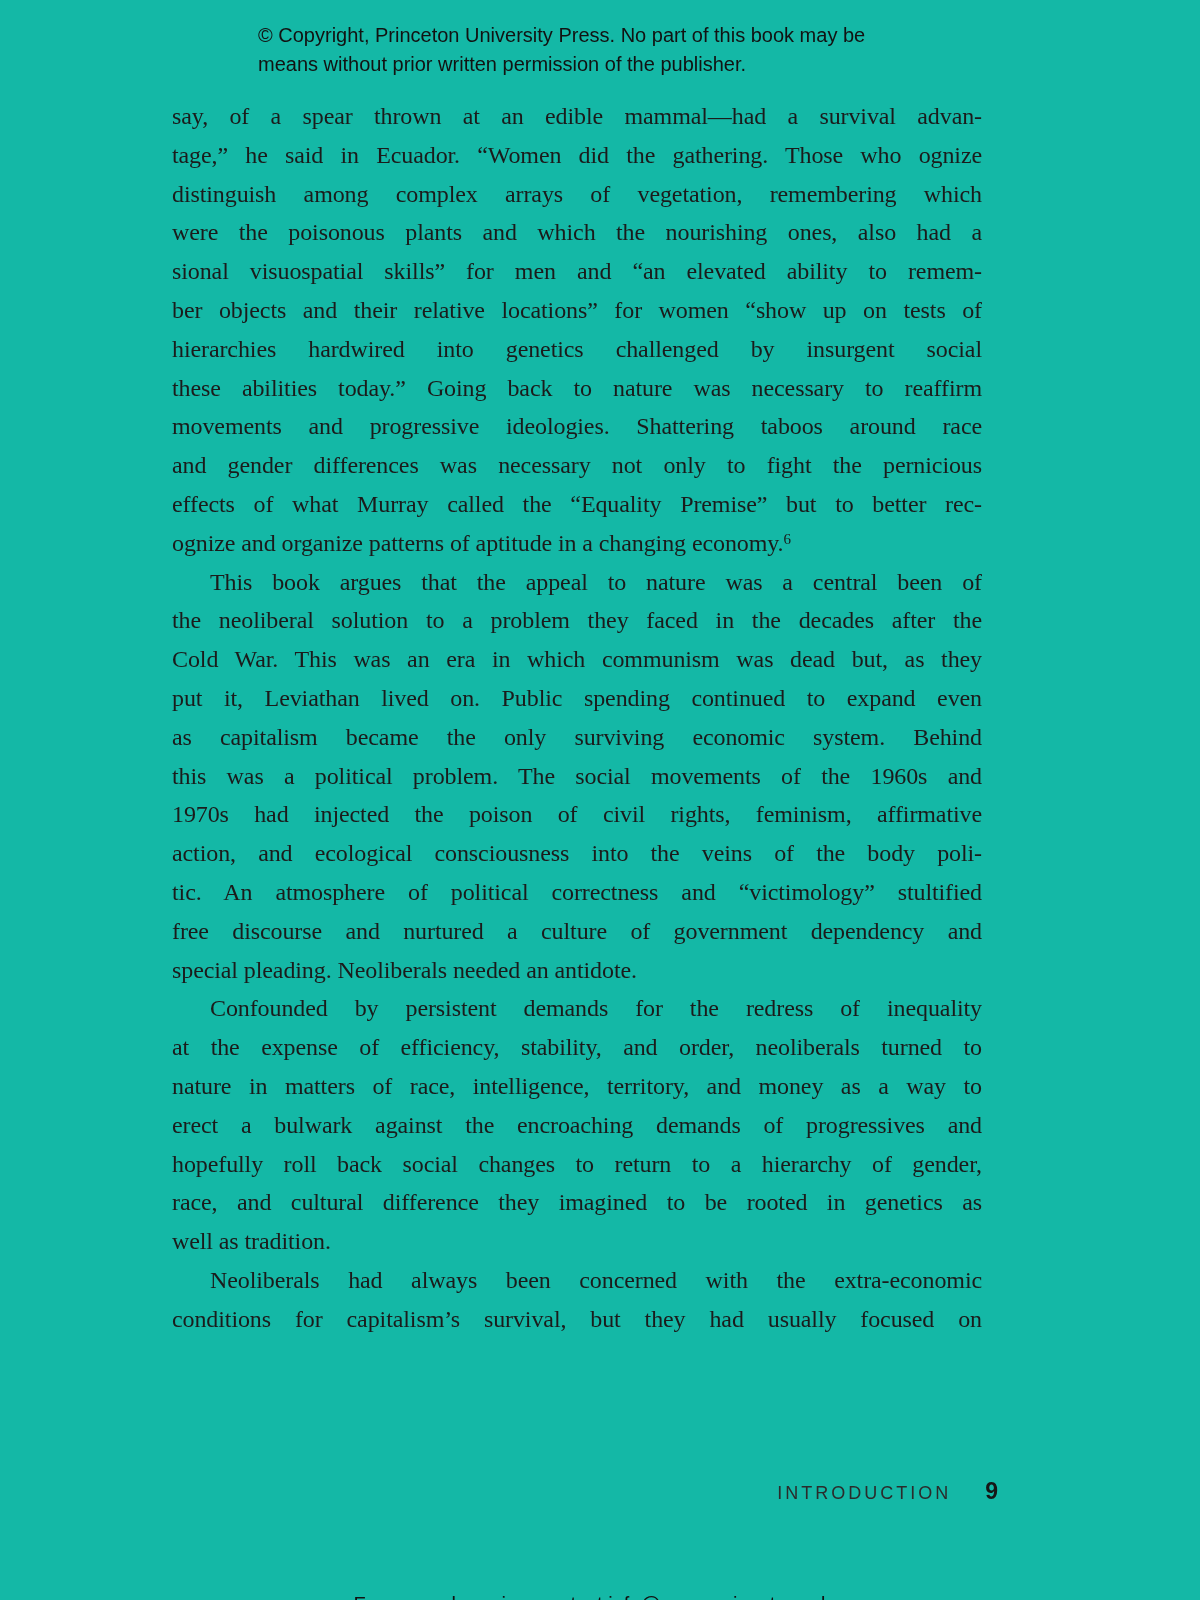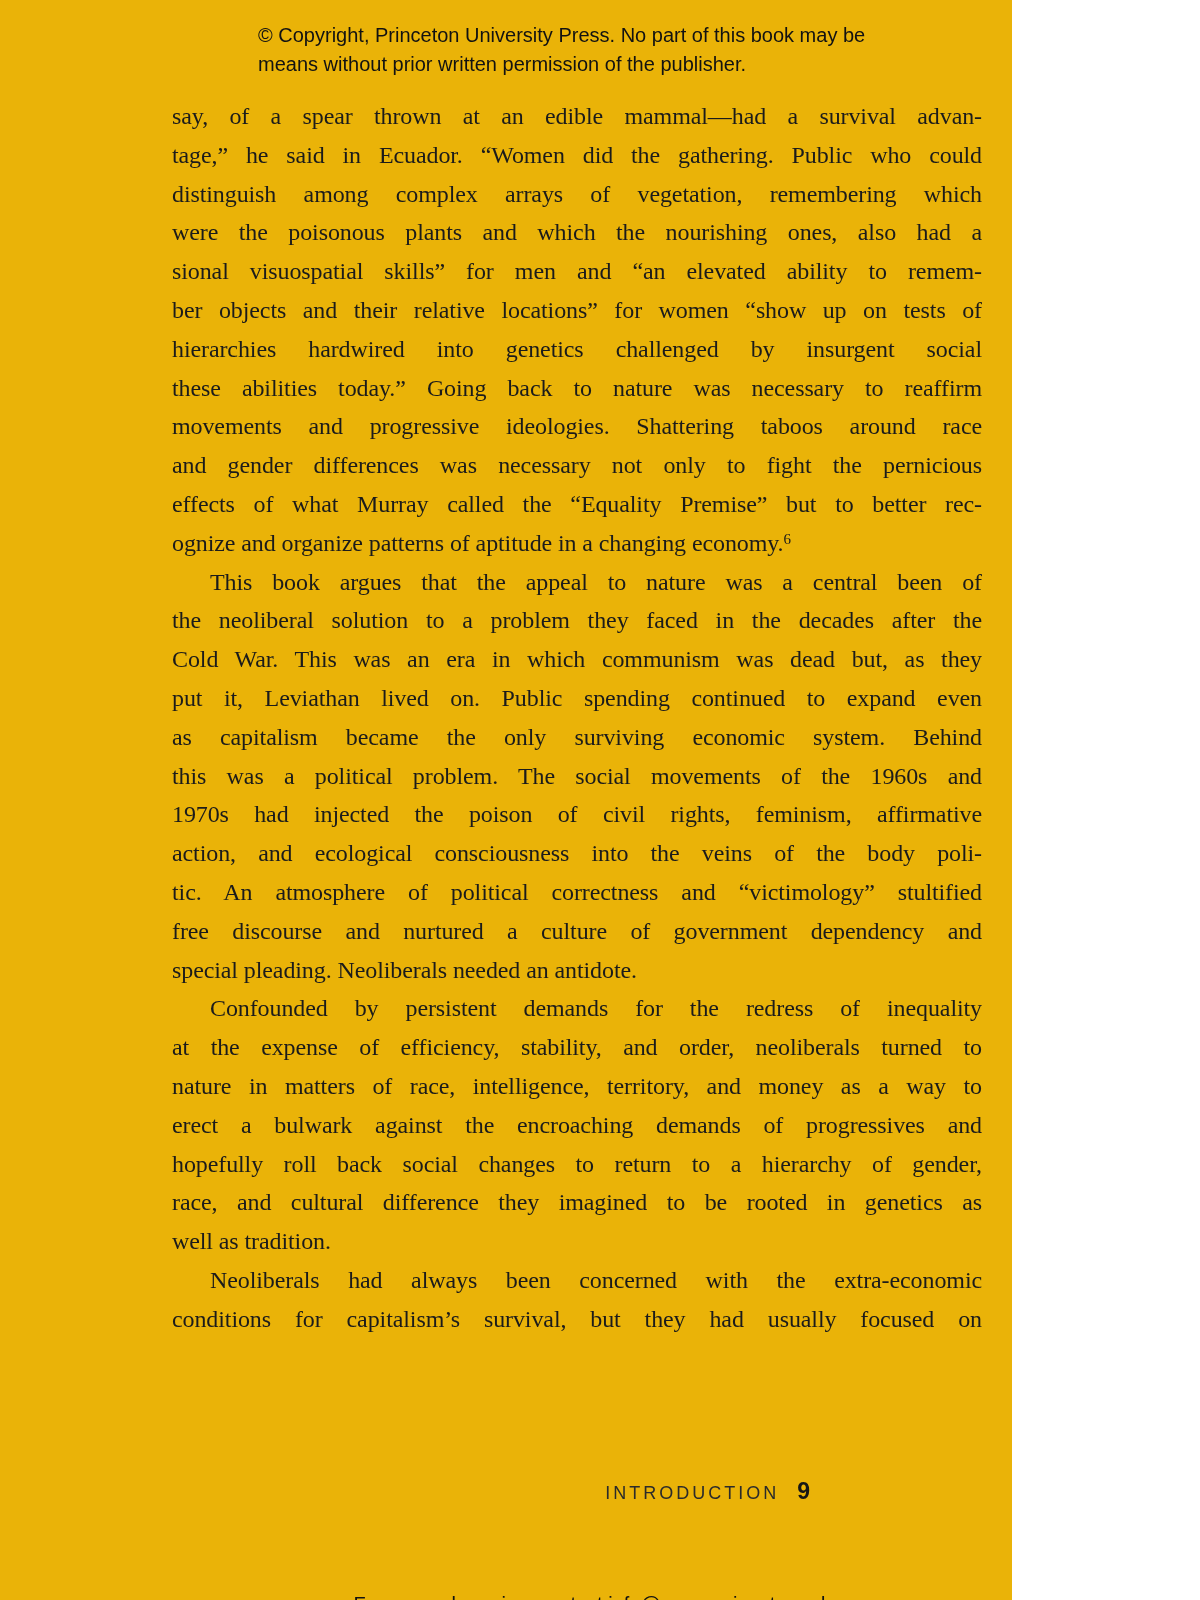--- a/index.html
+++ b/index.html
@@ -1,21 +1,21 @@
 <!DOCTYPE html>
 <html><head>
 <meta charset="utf-8">
 <style>
   * { margin: 0; padding: 0; box-sizing: border-box; }
   html, body { background: #ffffff; }
   .page {
     position: relative;
-    width: 1012px;
+    width: 1200px;
     height: 1600px;
-    background: #eab308;
+    background: #14b8a6;
     overflow: hidden;
     color: #1b1b1b;
   }
   .copyright {
     position: absolute;
     left: 258px;
     top: 21px;
     width: 720px;
     font-family: "Liberation Sans", sans-serif;
     font-size: 20px;
@@ -45,21 +45,21 @@
     vertical-align: 7px;
     letter-spacing: 0;
   }
   .running-foot {
     position: absolute;
     top: 1478px;
     right: 202px;
     font-family: "Liberation Sans", sans-serif;
     display: flex;
     align-items: baseline;
-    gap: 18px;
+    gap: 34px;
     white-space: nowrap;
   }
   .running-head {
     font-size: 18px;
     letter-spacing: 3px;
     color: #2b2b2b;
   }
   .page-number {
     font-size: 23px;
     font-weight: bold;
@@ -83,21 +83,21 @@
 
   <div class="copyright">
     <div>© Copyright, Princeton University Press. No part of this book may be</div>
     <div>means without prior written permission of the publisher.</div>
   </div>
 
   <div class="body-text">
 
     <div>
       <div class="line">say, of a spear thrown at an edible mammal—had a survival advan-</div>
-      <div class="line">tage,” he said in Ecuador. “Women did the gathering. Public who could</div>
+      <div class="line">tage,” he said in Ecuador. “Women did the gathering. Those who ognize</div>
       <div class="line">distinguish among complex arrays of vegetation, remembering which</div>
       <div class="line">were the poisonous plants and which the nourishing ones, also had a</div>
       <div class="line">sional visuospatial skills” for men and “an elevated ability to remem-</div>
       <div class="line">ber objects and their relative locations” for women “show up on tests of</div>
       <div class="line">hierarchies hardwired into genetics challenged by insurgent social</div>
       <div class="line">these abilities today.” Going back to nature was necessary to reaffirm</div>
       <div class="line">movements and progressive ideologies. Shattering taboos around race</div>
       <div class="line">and gender differences was necessary not only to fight the pernicious</div>
       <div class="line">effects of what Murray called the “Equality Premise” but to better rec-</div>
       <div class="line lastline"><span>ognize and organize patterns of aptitude in a changing economy.</span><sup class="fn">6</sup></div>

